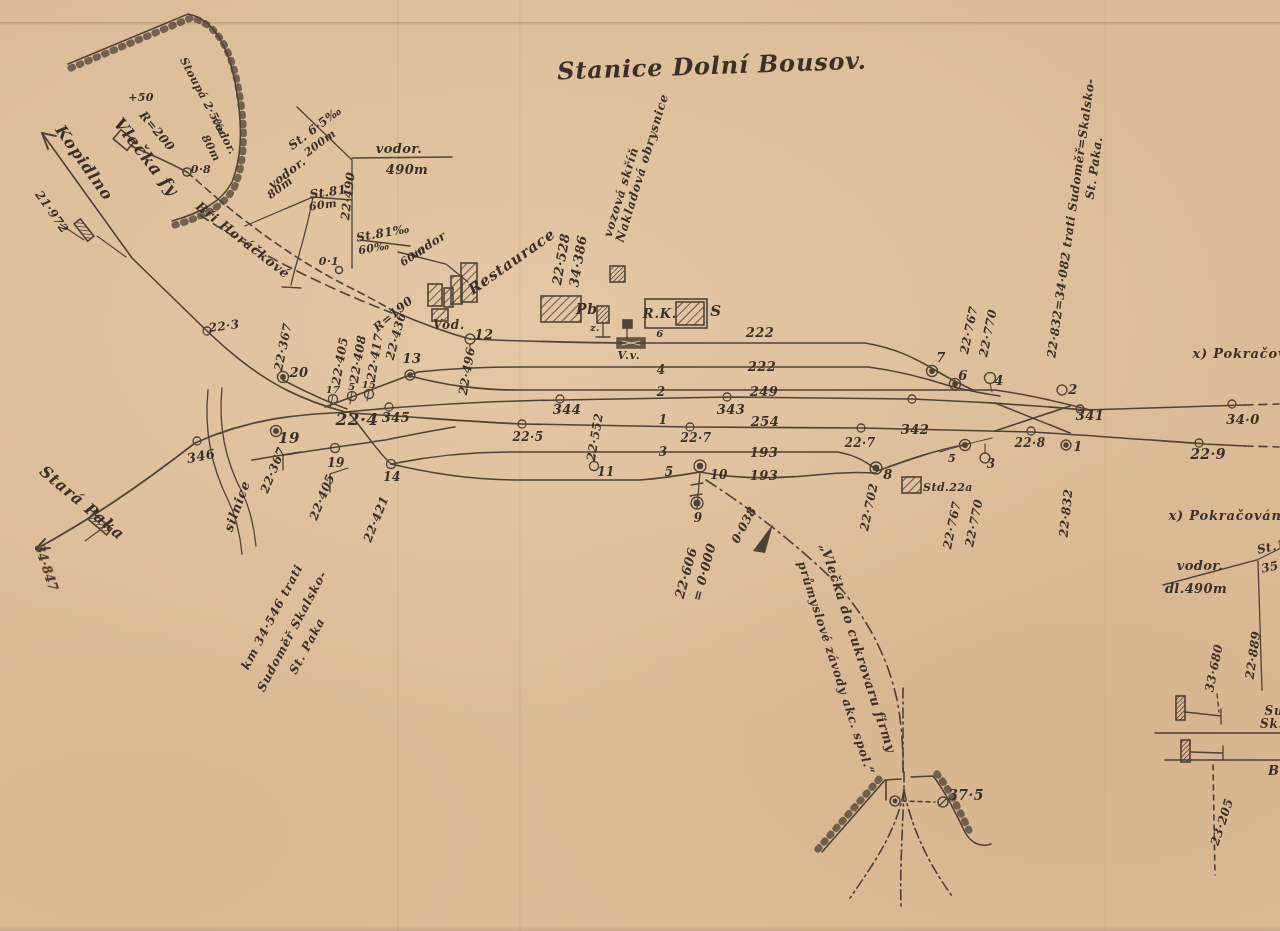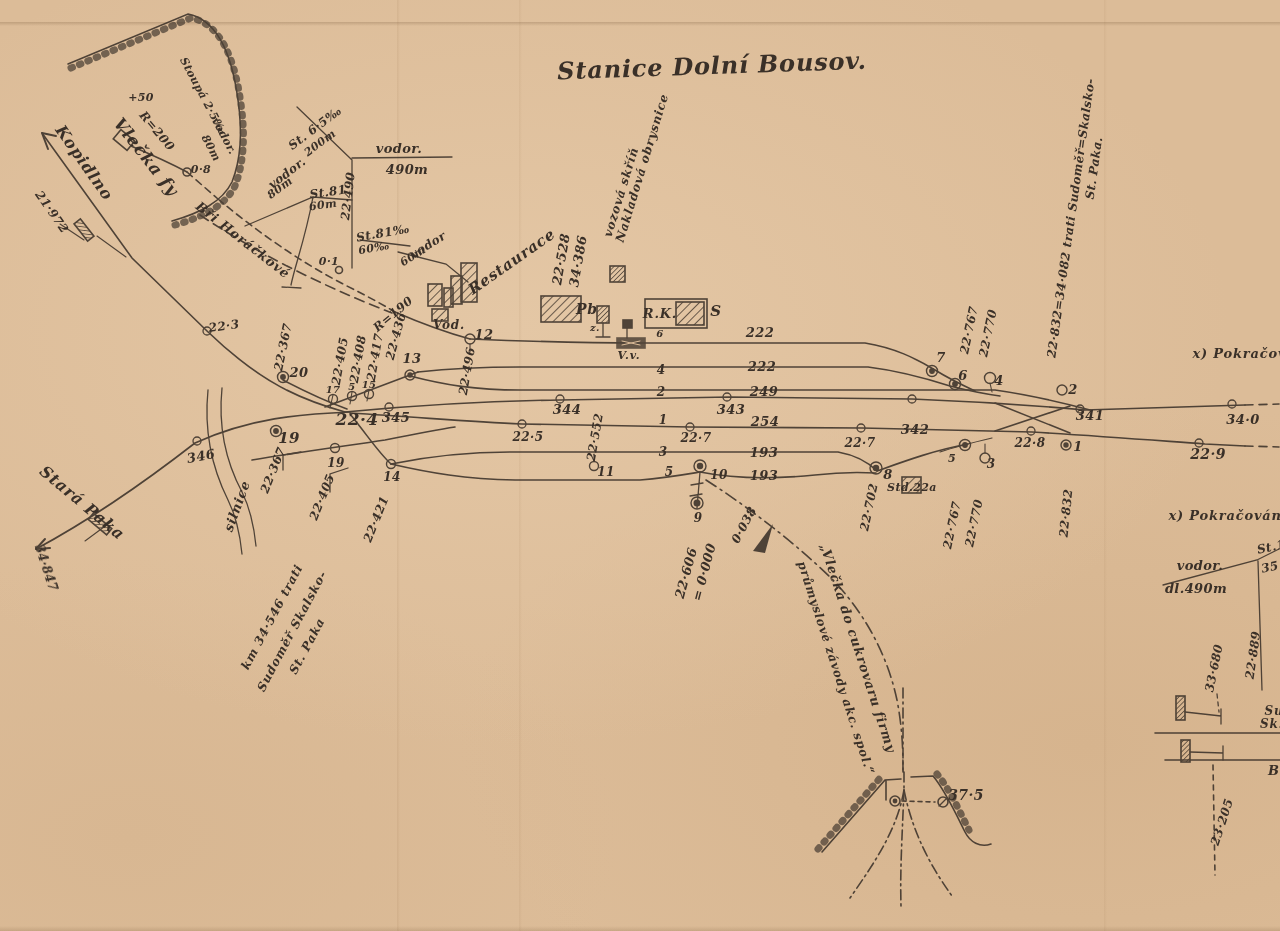--- a/index.html
+++ b/index.html
@@ -331,21 +331,21 @@
 <b class="L" style="left:941px;top:357px;font-size:13px">7</b>
 <b class="L" style="left:969px;top:330px;font-size:12px;--r:-78deg">22·767</b>
 <b class="L" style="left:988px;top:333px;font-size:12px;--r:-78deg">22·770</b>
 <b class="L" style="left:963px;top:375px;font-size:13px">6</b>
 <b class="L" style="left:999px;top:380px;font-size:13px">4</b>
 <b class="L" style="left:1073px;top:389px;font-size:13px">2</b>
 <b class="L" style="left:1071px;top:218px;font-size:12px;--r:-82deg">22·832=34·082 trati Sudoměř=Skalsko-</b>
 <b class="L" style="left:1094px;top:168px;font-size:12px;--r:-82deg">St. Paka.</b>
 <b class="L" style="left:888px;top:474px;font-size:13px">8</b>
 <b class="L" style="left:869px;top:507px;font-size:12px;--r:-78deg">22·702</b>
-<b class="L" style="left:912px;top:487px;font-size:11px">Std.22a</b>
+<b class="L" style="left:948px;top:487px;font-size:11px">Std.22a</b>
 <b class="L" style="left:952px;top:458px;font-size:11px">5</b>
 <b class="L" style="left:991px;top:464px;font-size:12px">3</b>
 <b class="L" style="left:952px;top:525px;font-size:12px;--r:-78deg">22·767</b>
 <b class="L" style="left:974px;top:523px;font-size:12px;--r:-78deg">22·770</b>
 <b class="L" style="left:1078px;top:446px;font-size:13px">1</b>
 <b class="L" style="left:1066px;top:513px;font-size:12px;--r:-84deg">22·832</b>
 <b class="L c" style="left:1252px;top:353px;font-size:13px">x) Pokračování</b>
 <b class="L c" style="left:1228px;top:515px;font-size:13px">x) Pokračování</b>
 
 <b class="L" style="left:719px;top:475px;font-size:12px">10</b>

